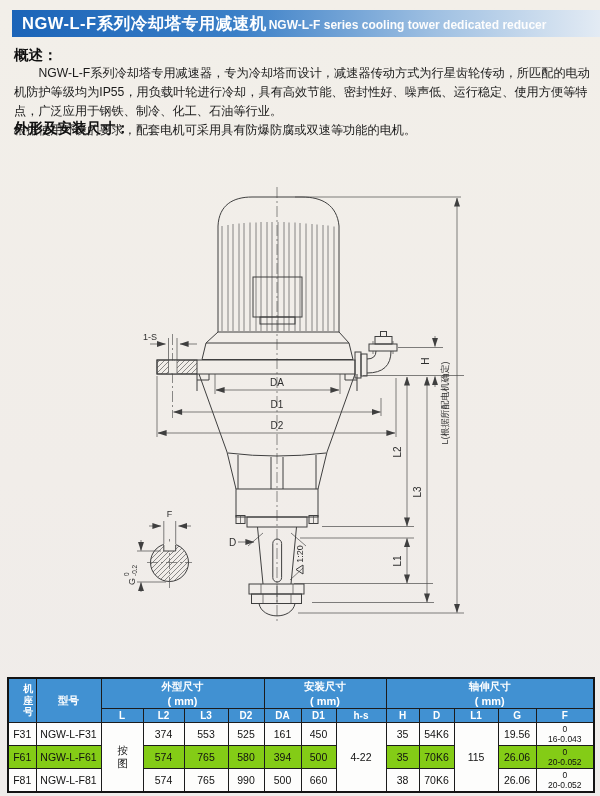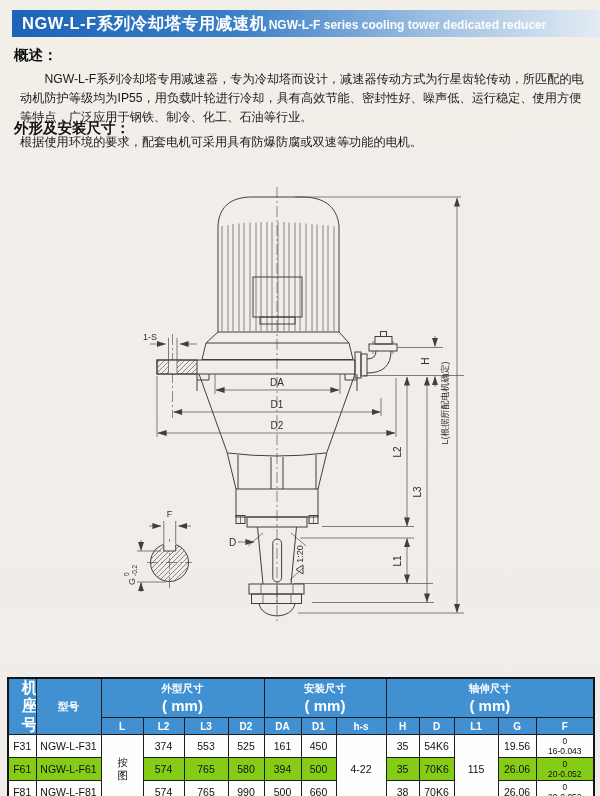--- a/index.html
+++ b/index.html
@@ -9,21 +9,21 @@
   .banner{position:absolute;left:12px;top:10px;width:588px;height:27px;
     background:linear-gradient(90deg,#1b64b8 0%,#3a7fc7 38%,#9fc0e2 72%,#e3ebf4 100%);
     display:flex;align-items:baseline;padding-left:10px;box-sizing:border-box;}
   .banner .zh{color:#fff;font-weight:bold;font-size:16.5px;letter-spacing:.5px;line-height:27px;}
   .banner .en{color:#fdfdfd;font-weight:bold;font-size:12px;margin-left:2px;}
   
   .h-zh{position:absolute;left:14px;font-weight:bold;font-size:14.5px;color:#111;}
   .overview-h{top:46px;}
   .section-h{top:119px;}
   .paras{position:absolute;left:14px;top:64px;width:576px;font-size:12.2px;line-height:19px;color:#1a1a1a;}
-  .paras p{margin:6px;}
+  .paras p{margin:0;}
   .paras p.indent{text-indent:2em;}
   
   svg.drawing{position:absolute;left:0;top:140px;}
   svg .ln{stroke:#3f3f3f;stroke-width:1;fill:none;}
   svg .thin{stroke:#4a4a4a;stroke-width:.7;fill:none;}
   svg .fin{stroke:#4a4a4a;stroke-width:.65;fill:none;}
   svg .cl{stroke:#5a5a5a;stroke-width:.7;fill:none;stroke-dasharray:11 3 2 3;}
   svg text{fill:#2e2e2e;font-family:"Liberation Sans",sans-serif;}
   svg .dimt{font-size:10px;}
   svg .dims{font-size:9px;}
@@ -32,23 +32,23 @@
   table.spec{position:absolute;left:7px;top:677px;width:586px;border-collapse:collapse;
     table-layout:fixed;font-size:10.5px;color:#111;background:#fdfdfc;}
   table.spec th,table.spec td{border:1px solid #1c1c1c;padding:0;text-align:center;vertical-align:middle;overflow:hidden;}
   table.spec{border:2px solid #141414;}
   thead th{background:#4191d2;color:#fff;font-weight:bold;font-size:10.5px;}
   tr.grp th{height:29px;}
   tr.sub th{height:13px;font-size:10px;}
   tbody tr{height:23px;}
   tbody tr.hl td{background:#84cc16;}
   tbody tr td.merged{background:#fdfdfc;}
-  .vtext{display:inline-block;width:13px;line-height:1.15;font-size:16px;font-weight:bold;word-break:break-all;margin-left:12px;}
+  .vtext{display:inline-block;width:13px;line-height:1.15;font-size:10px;font-weight:bold;word-break:break-all;margin-left:12px;}
   .vtext2{display:inline-block;width:12px;line-height:1.2;font-size:10.5px;color:#111;word-break:break-all;text-align:right;}
-  .unit{display:block;font-weight:bold;font-size:15px;margin-top:1px;}
+  .unit{display:block;font-weight:bold;font-size:11px;margin-top:1px;}
   .gl{display:block;font-weight:bold;}
   .tol{display:block;font-size:8.5px;line-height:1.2;}
 </style>
 </head>
 <body>
 
 <div class="page">
 
   <div class="banner">
     <span class="zh">NGW-L-F系列冷却塔专用减速机</span>

